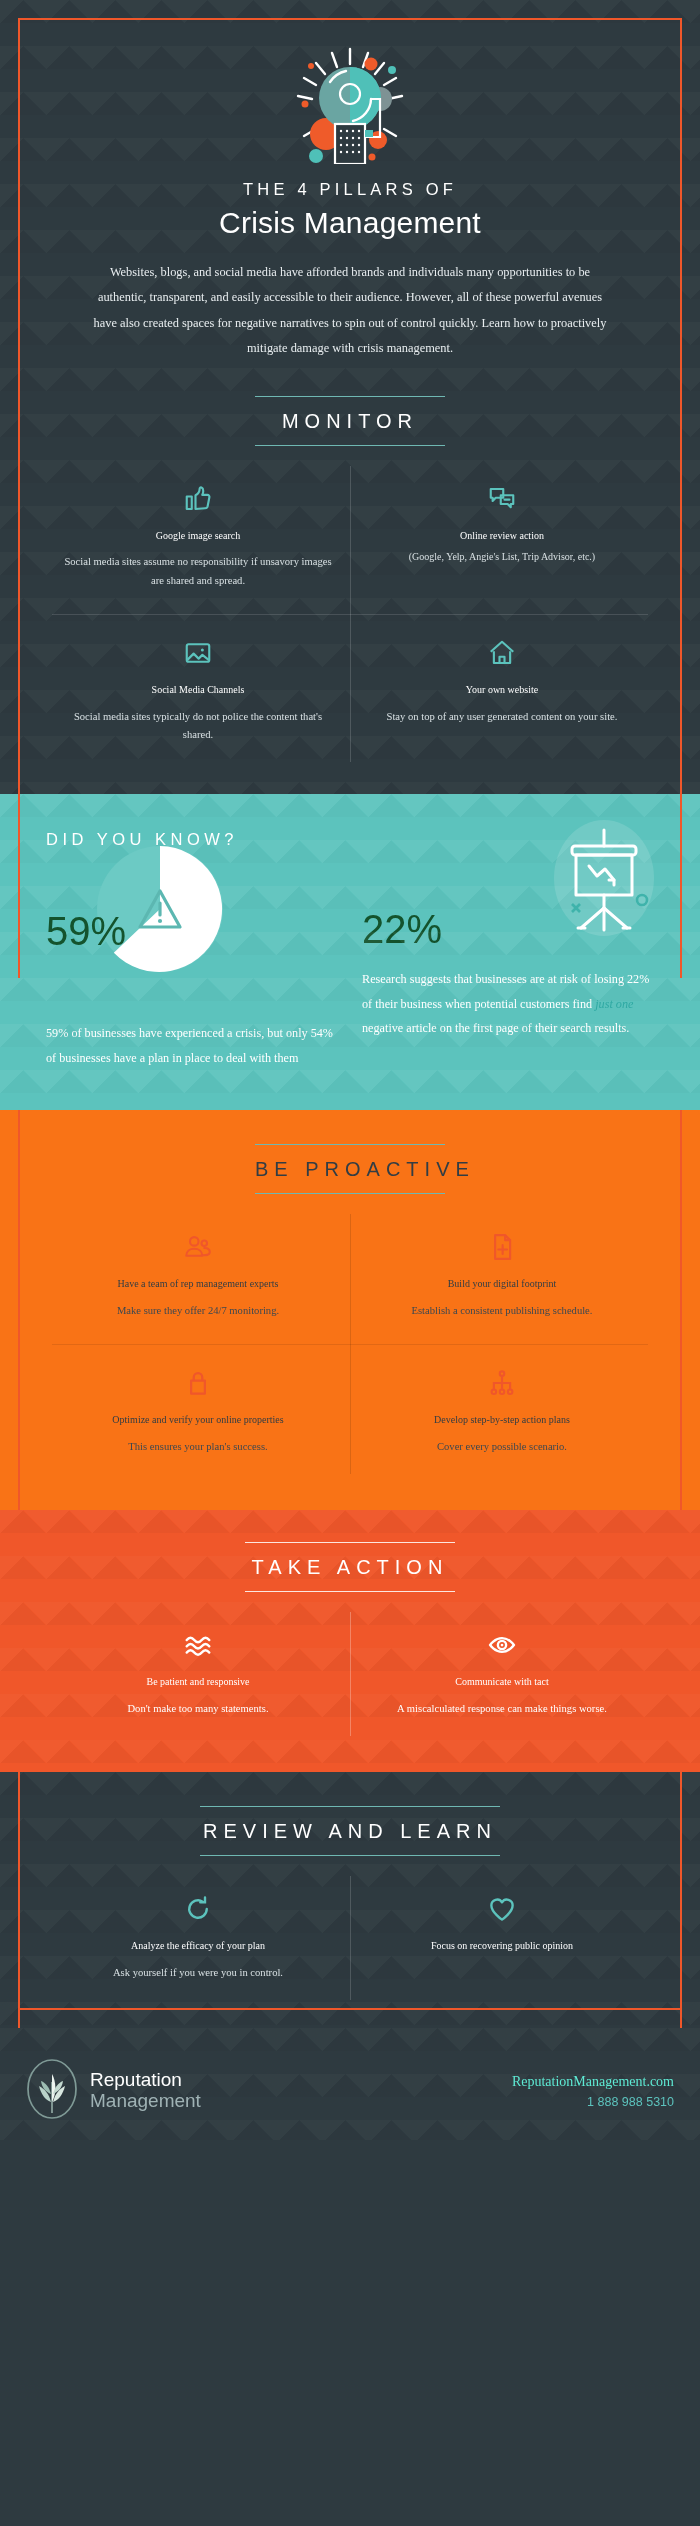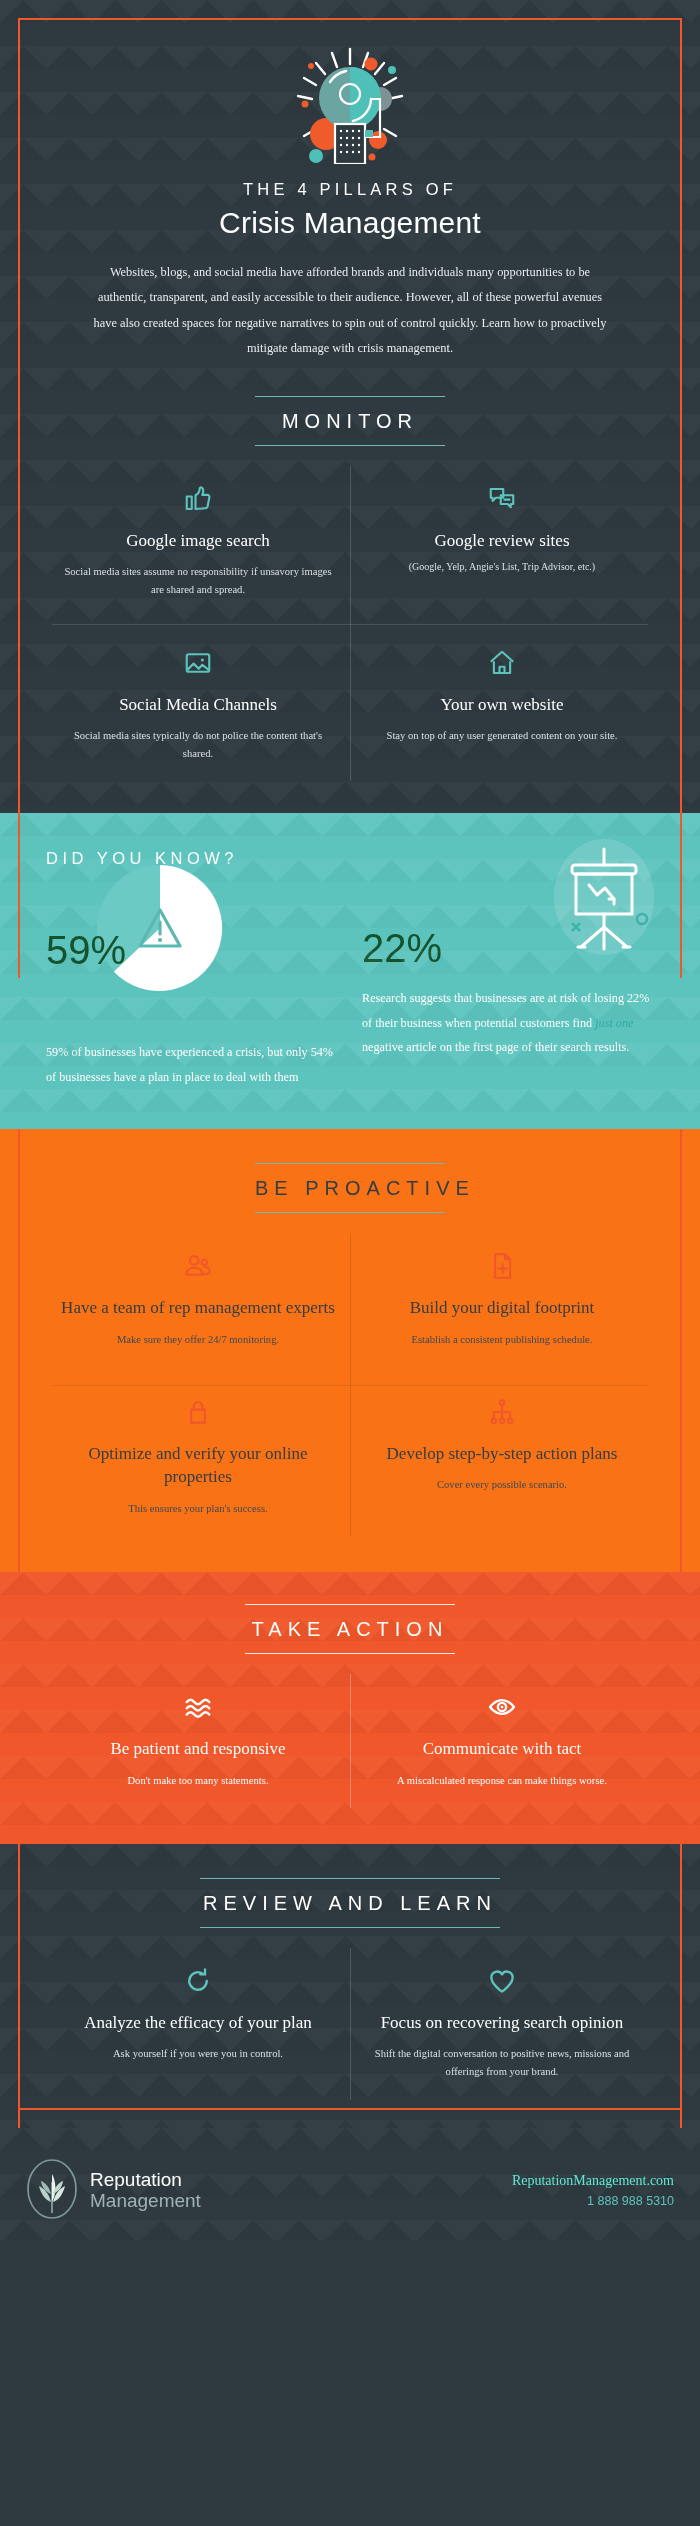--- a/index.html
+++ b/index.html
@@ -75,21 +75,21 @@
     font-family:"Liberation Sans", sans-serif;
     font-weight:400; font-size:20px; letter-spacing:6px; color:#fff;
     padding:13px 0 12px; white-space:nowrap;
   }
   .sec-head.on-white h2{ color:#323d44; }
 
   
   .grid{ display:grid; grid-template-columns:1fr 1fr; position:relative; margin-top:14px; }
   .cell{ text-align:center; padding:22px 14px 24px; position:relative; }
   .cell .icn{ height:34px; display:flex; align-items:center; justify-content:center; margin-bottom:13px; }
-  .cell .lbl{ font-size:17px; line-height:1.38; color:#ffffff; }
+  .cell .lbl{ font-size:10px; line-height:1.38; color:#ffffff; }
   .cell .sub{ font-size:10.6px; line-height:1.72; margin-top:11px; color:#d8e0e3; }
   .cell .paren{ font-size:10px; line-height:1.6; margin-top:7px; color:#d8e0e3; }
   .white .cell .lbl{ color:#323d44; }
   .white .cell .sub{ color:#3d4850; }
   .orange .cell .lbl, .orange .cell .sub{ color:#ffffff; }
 
   
   .grid .v-div{
     position:absolute; top:6px; bottom:6px; left:50%; width:1px;
     background:rgba(255,255,255,.16);
@@ -228,21 +228,21 @@
       </div>
 
       <div class="cell">
         <div class="icn">
           <svg width="30" height="30" viewBox="0 0 24 24" fill="none" stroke="#5cc3bd" stroke-width="1.7" stroke-linejoin="round">
             <path d="M3 4h10v7H7l-2.5 2.5V11H3z"></path>
             <path d="M11 9h10v7h-2v2.5L16.5 16H11z"></path>
             <path d="M14 12.5h4" stroke-linecap="round"></path>
           </svg>
         </div>
-        <div class="lbl">Google review sites</div>
+        <div class="lbl">Online review action</div>
         <div class="paren">(Google, Yelp, Angie's List, Trip Advisor, etc.)</div>
       </div>
 
       <div class="cell">
         <div class="icn">
           <svg width="30" height="30" viewBox="0 0 24 24" fill="none" stroke="#5cc3bd" stroke-width="1.7" stroke-linejoin="round">
             <rect x="3" y="5" width="18" height="14" rx="1.5"></rect>
             <circle cx="15.5" cy="9.5" r="1.2" fill="#5cc3bd" stroke="none"></circle>
             <path d="M3.5 17.5l5-5 4 4 3-3 5 4"></path>
           </svg>
@@ -449,22 +449,21 @@
         <div class="lbl">Analyze the efficacy of your plan</div>
         <div class="sub">Ask yourself if you were you in control.</div>
       </div>
 
       <div class="cell">
         <div class="icn">
           <svg width="30" height="30" viewBox="0 0 24 24" fill="none" stroke="#5cc3bd" stroke-width="1.9" stroke-linejoin="round">
             <path d="M12 20.5S3.5 14.6 3.5 9.1a4.6 4.6 0 0 1 8.5-2.5 4.6 4.6 0 0 1 8.5 2.5c0 5.5-8.5 11.4-8.5 11.4z"></path>
           </svg>
         </div>
-        <div class="lbl">Focus on recovering search opinion</div>
-        <div class="sub">Shift the digital conversation to positive news, missions and offerings from your brand.</div>
+        <div class="lbl">Focus on recovering public opinion</div>
       </div>
     </div>
   </div>
 
   <div class="frame-h" style="bottom:18px;"></div>
 </div>
 
 <div class="section dark tex footer">
   <div class="footer-in">
     <div class="brand">

